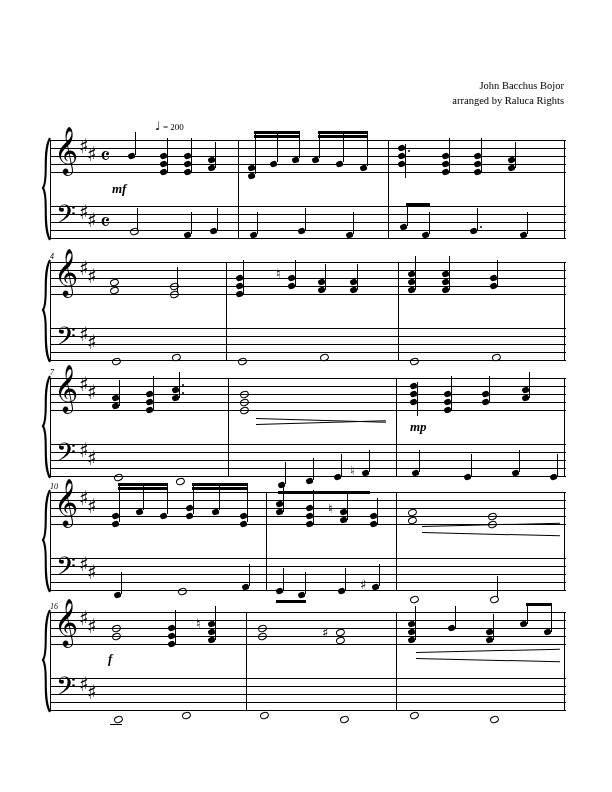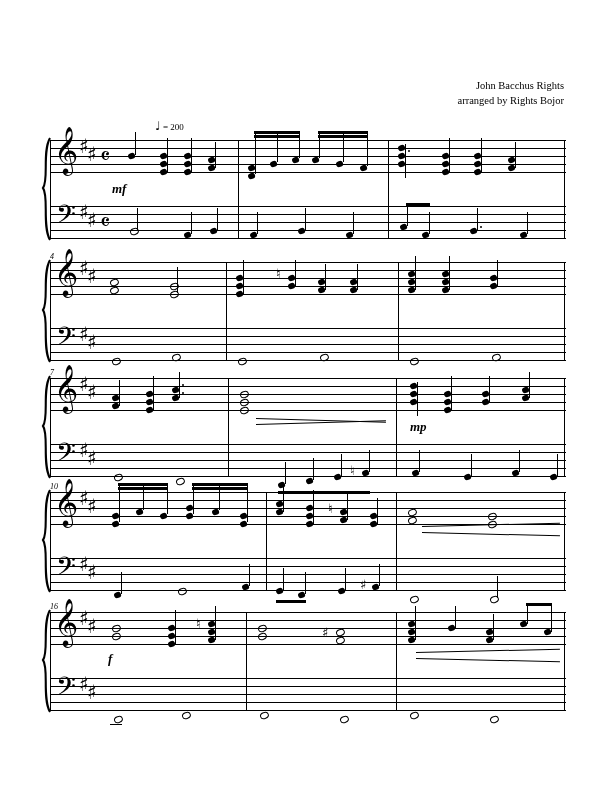--- a/index.html
+++ b/index.html
@@ -191,22 +191,22 @@
     transform-origin: left center;
   }
 </style>
 </head>
 <body>
 
 <div class="page">
 
 
   <div class="credits">
-    <div>John Bacchus Rights</div>
-    <div>arranged by Rights Bojor</div>
+    <div>John Bacchus Bojor</div>
+    <div>arranged by Raluca Rights</div>
   </div>
 
   <div class="system" style="top:140px;">
     <div class="tempo" style="left:105px; top:-21px;">
       <span class="note">♩</span>
       <span>= 200</span>
     </div>
 
     <div class="staff" style="top:0px;">
       <div class="line"></div>

